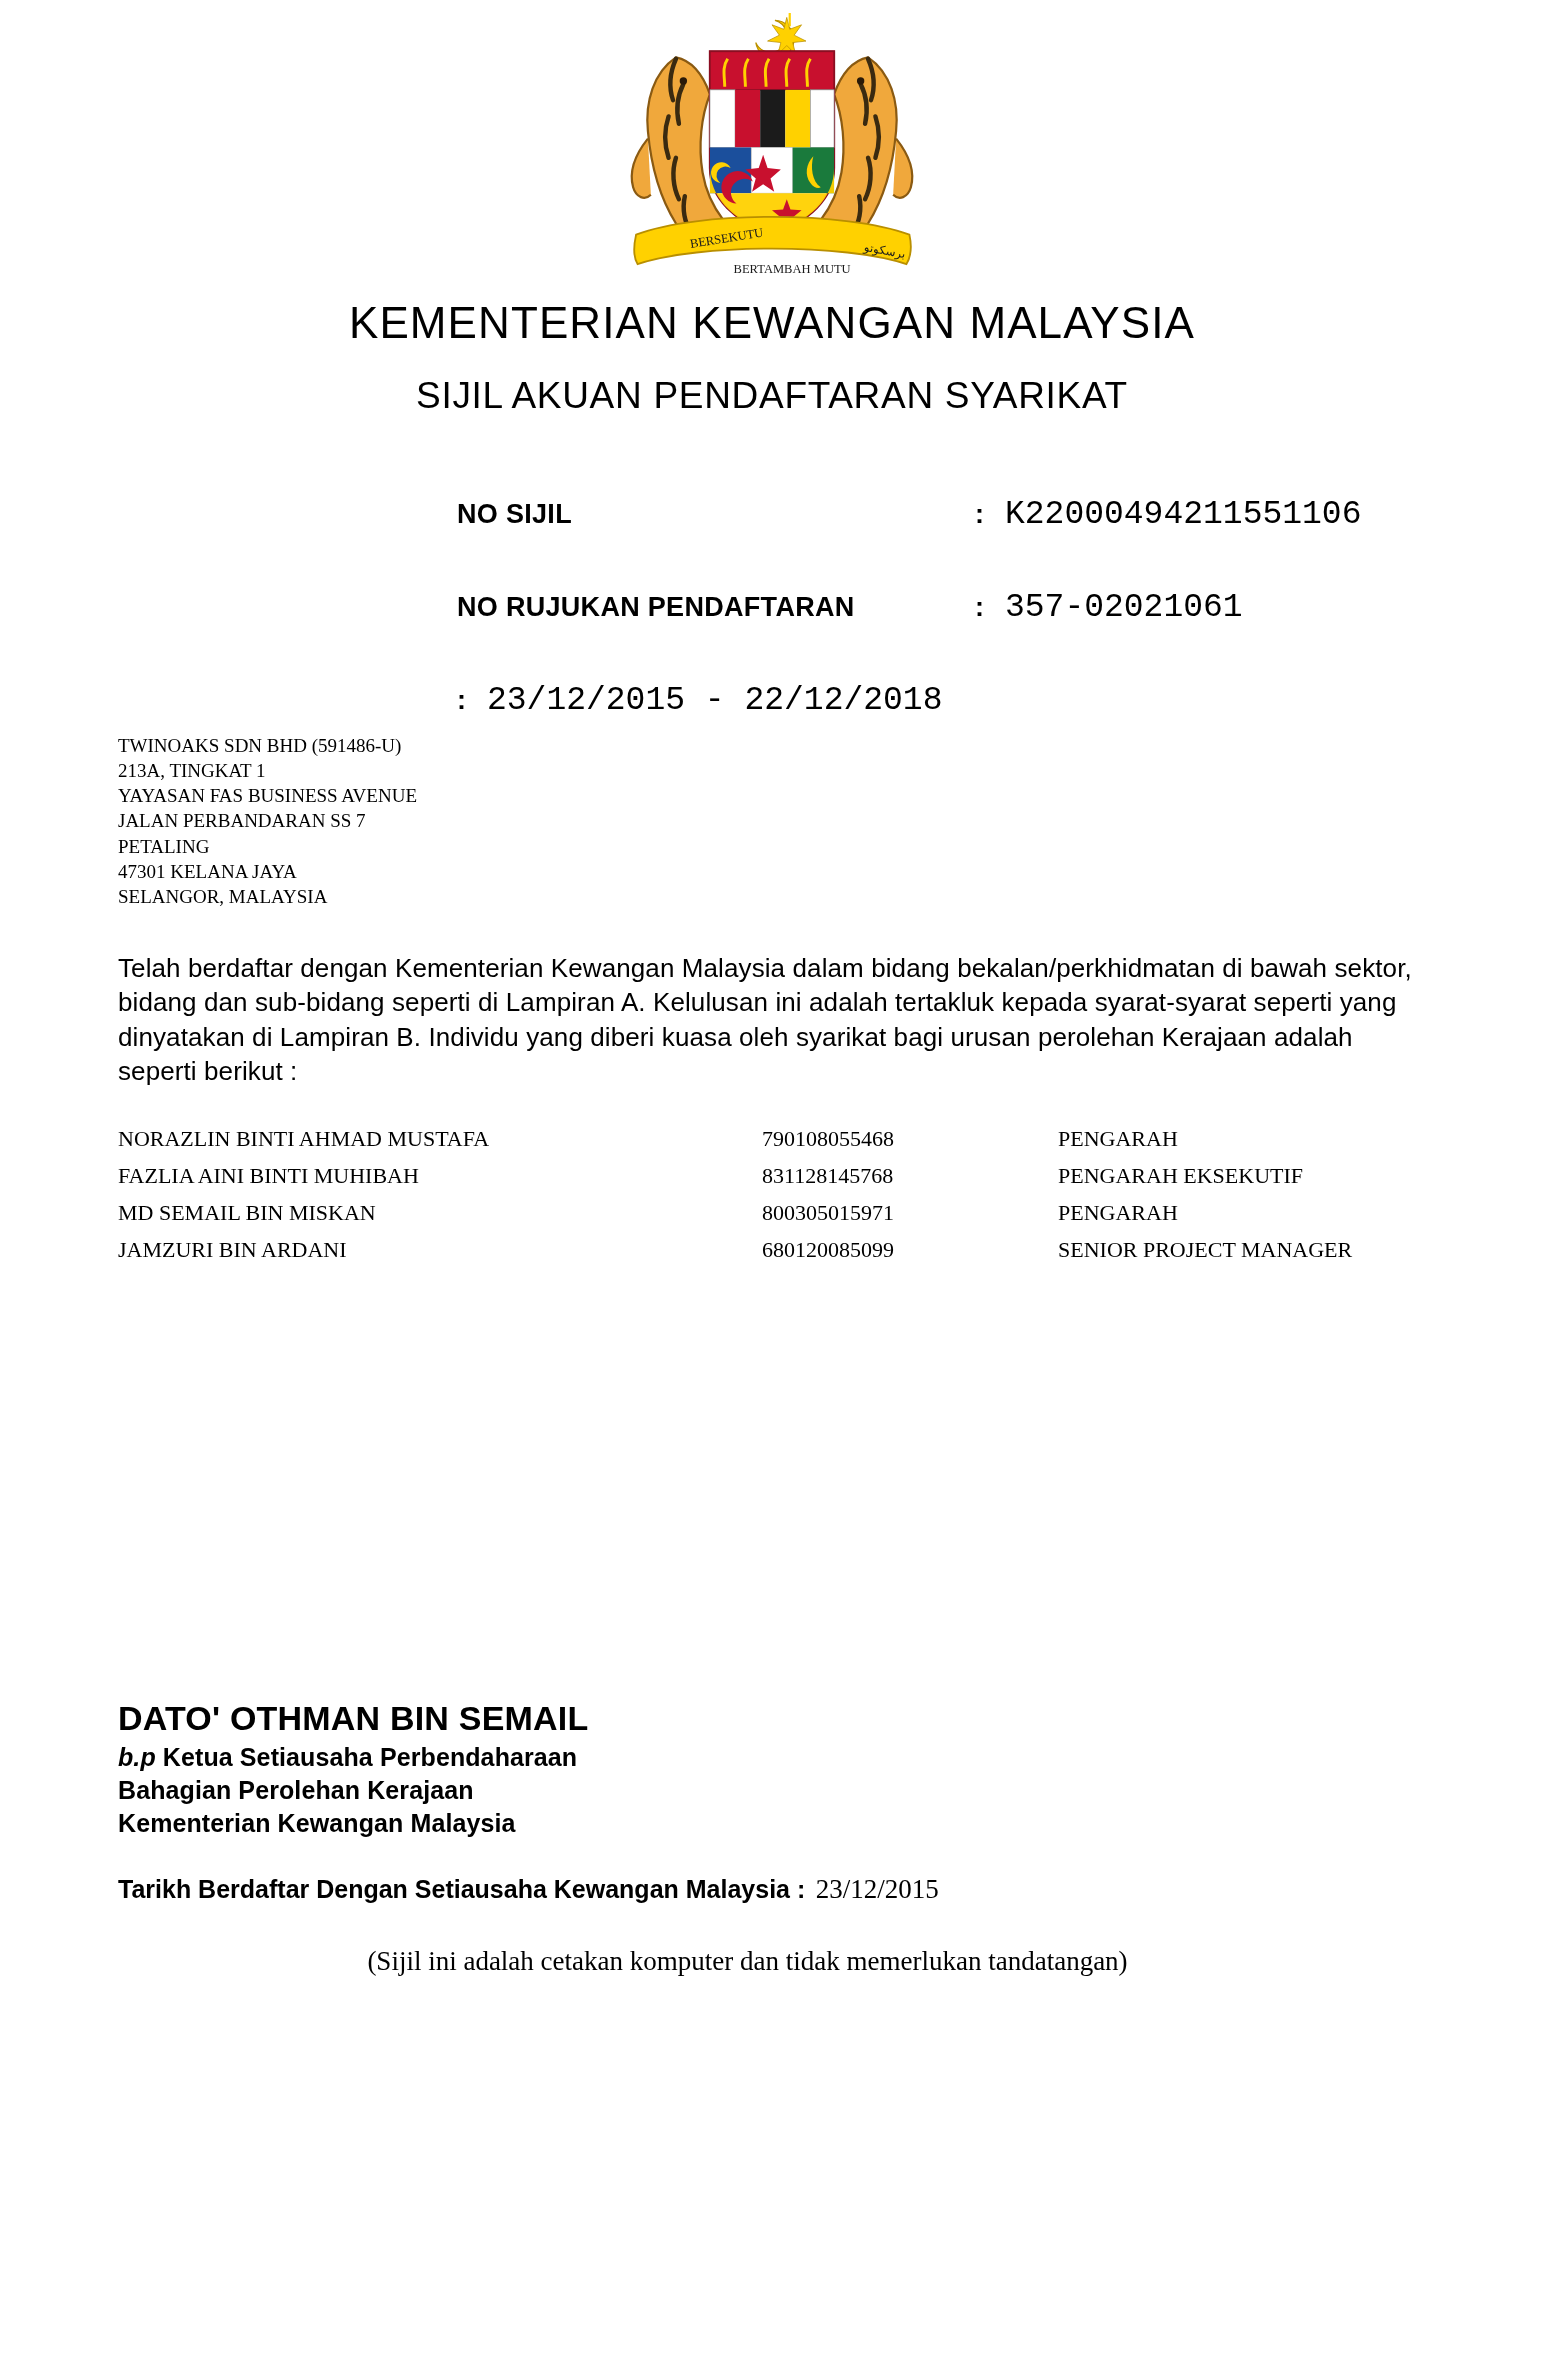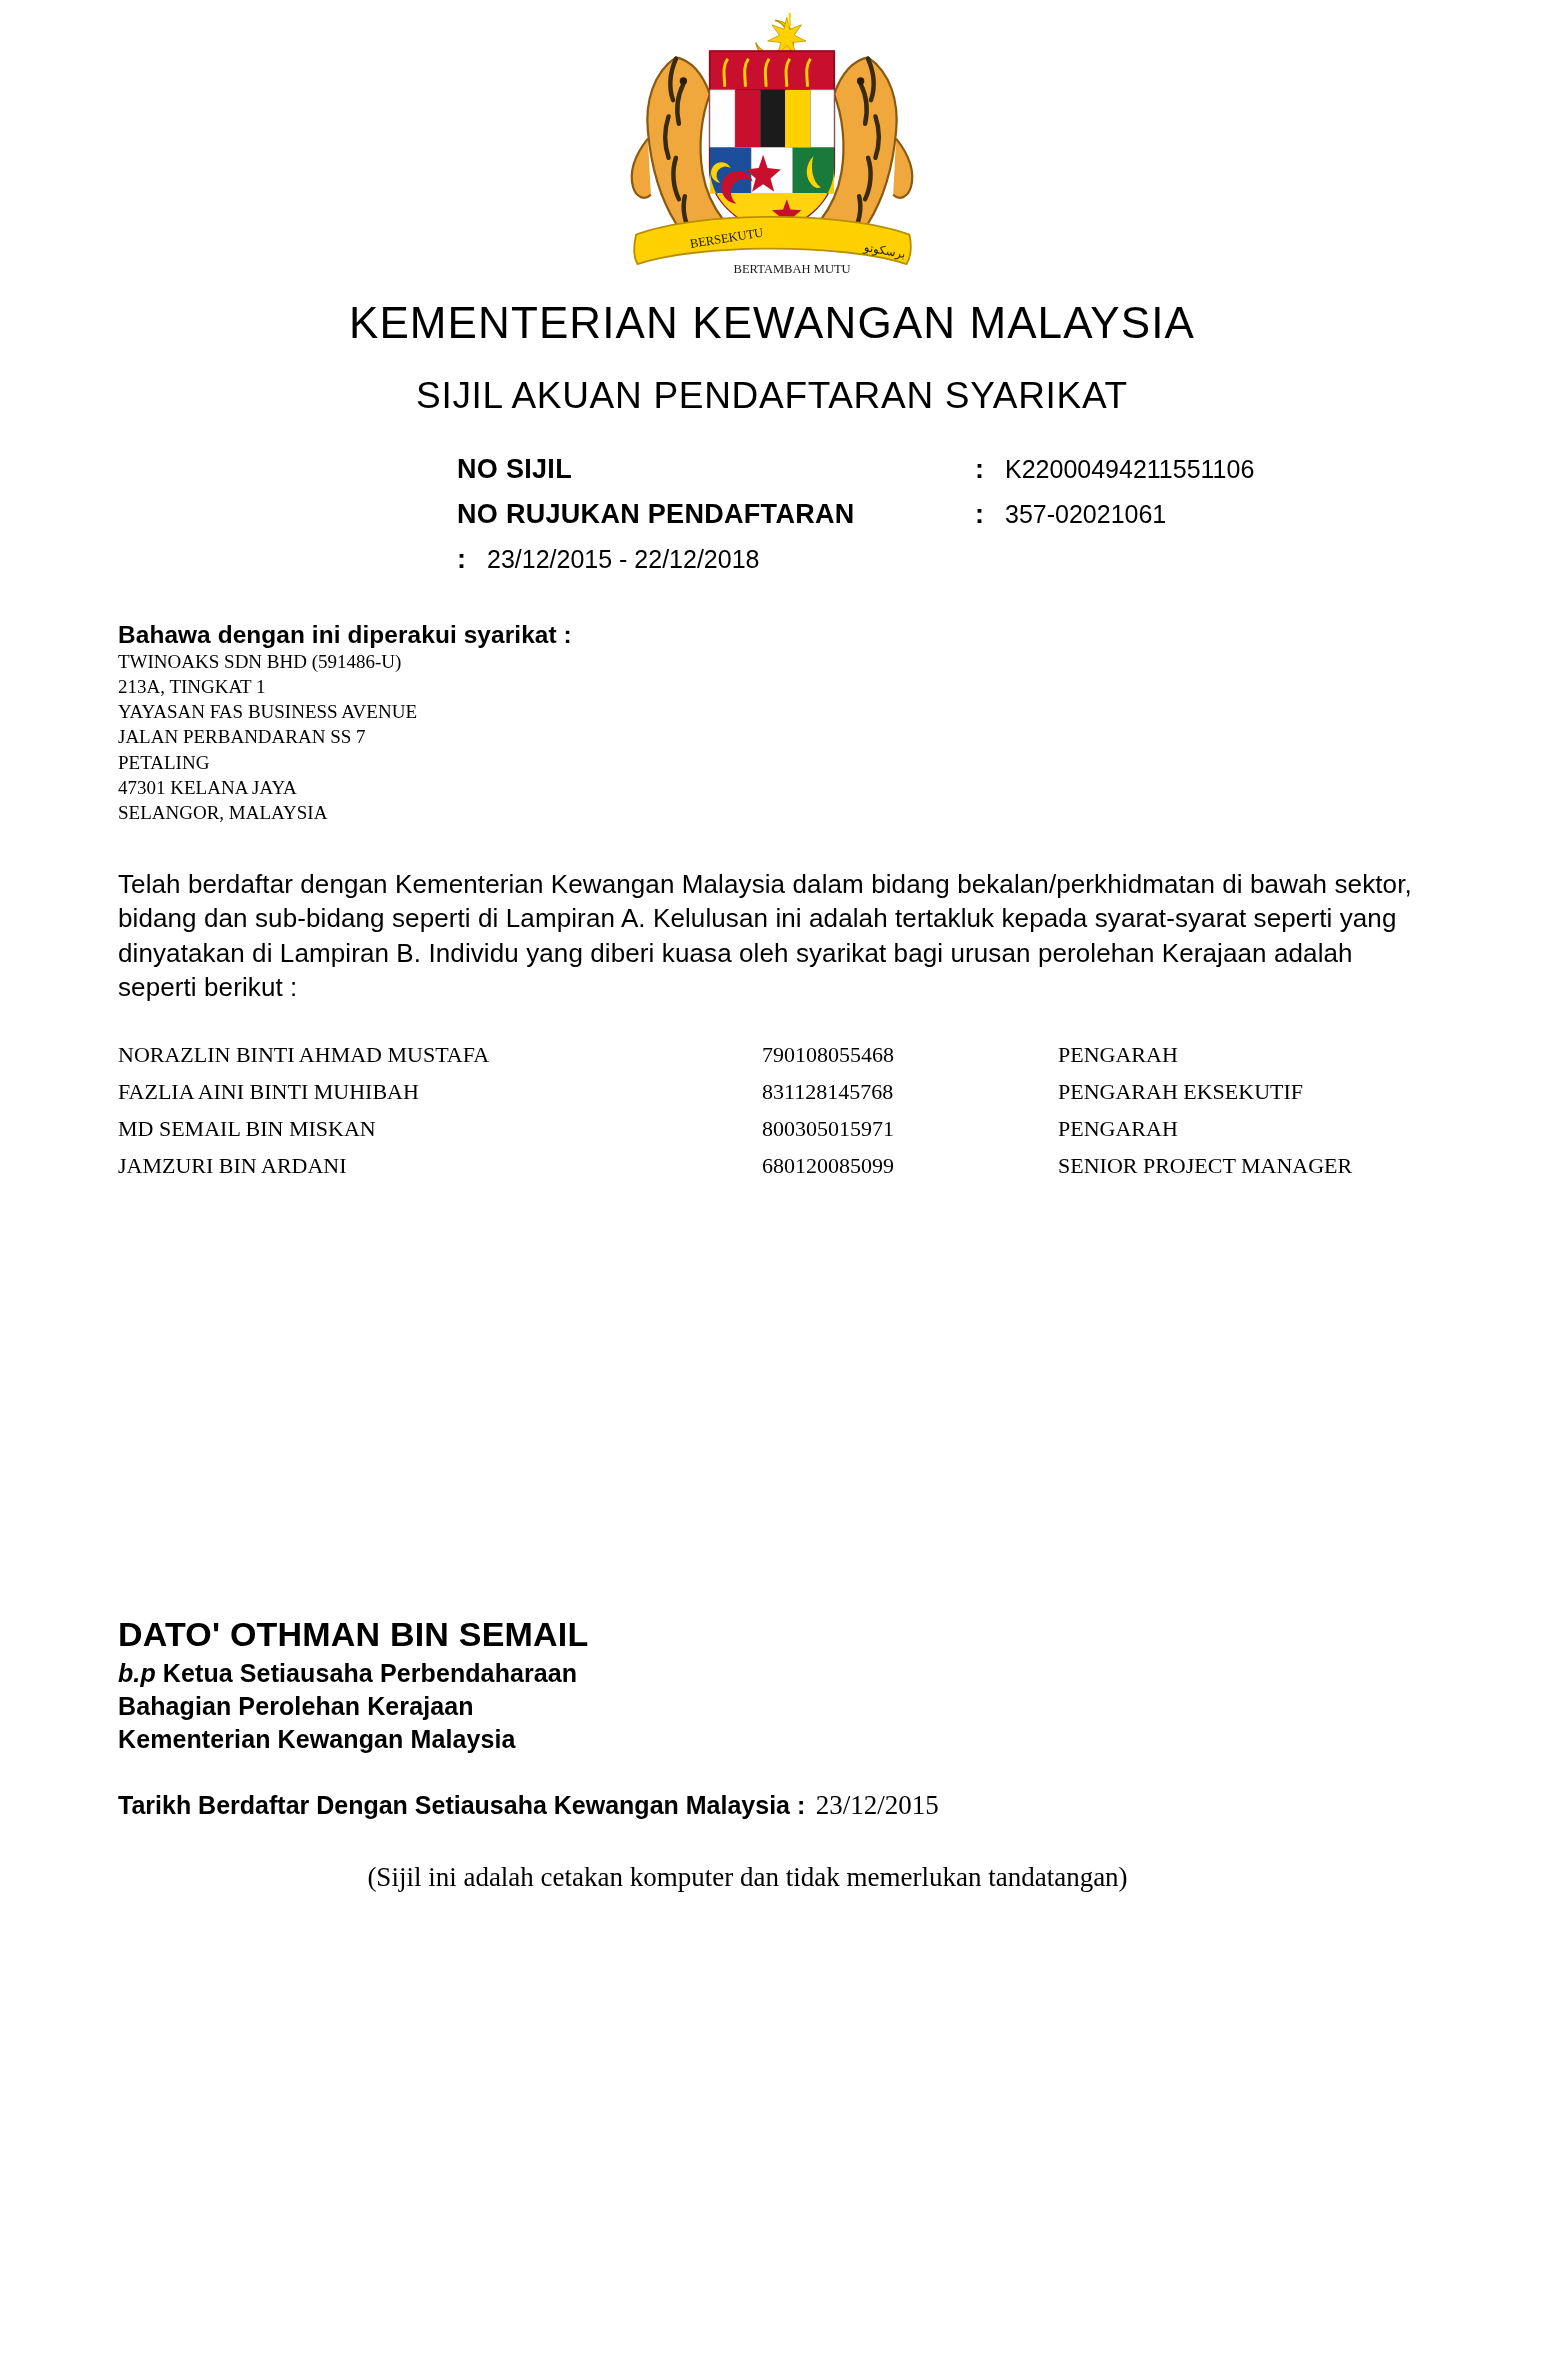--- a/index.html
+++ b/index.html
@@ -68,22 +68,23 @@
     font-size: 27px;
     font-weight: bold;
     letter-spacing: 0.3px;
   }
   .meta-colon {
     width: 30px;
     font-size: 27px;
     font-weight: bold;
   }
   .meta-value {
-    font-size: 25px;
-    font-family: Liberation Sans, sans-serif;
+    font-size: 33px;
+    font-family: Liberation Mono, monospace;
+    margin-top: 42px;
   }
 
   
   .body-wrap {
     padding-left: 118px;
     padding-right: 111px;
   }
   .intro {
     margin-top: 46px;
     font-size: 24.4px;
@@ -258,21 +259,20 @@
       <div class="meta-colon">:</div>
       <div class="meta-value">357-02021061</div>
     </div>
     <div class="meta-row">
       <div class="meta-colon">:</div>
       <div class="meta-value">23/12/2015 - 22/12/2018</div>
     </div>
   </div>
 
   <div class="body-wrap">
-    <div class="intro">Bahawa dengan ini diperakui syarikat :</div>
 
     <div class="address">
       <div>TWINOAKS SDN BHD (591486-U)</div>
       <div>213A, TINGKAT 1</div>
       <div>YAYASAN FAS BUSINESS AVENUE</div>
       <div>JALAN PERBANDARAN SS 7</div>
       <div>PETALING</div>
       <div>47301 KELANA JAYA</div>
       <div>SELANGOR, MALAYSIA</div>
     </div>

